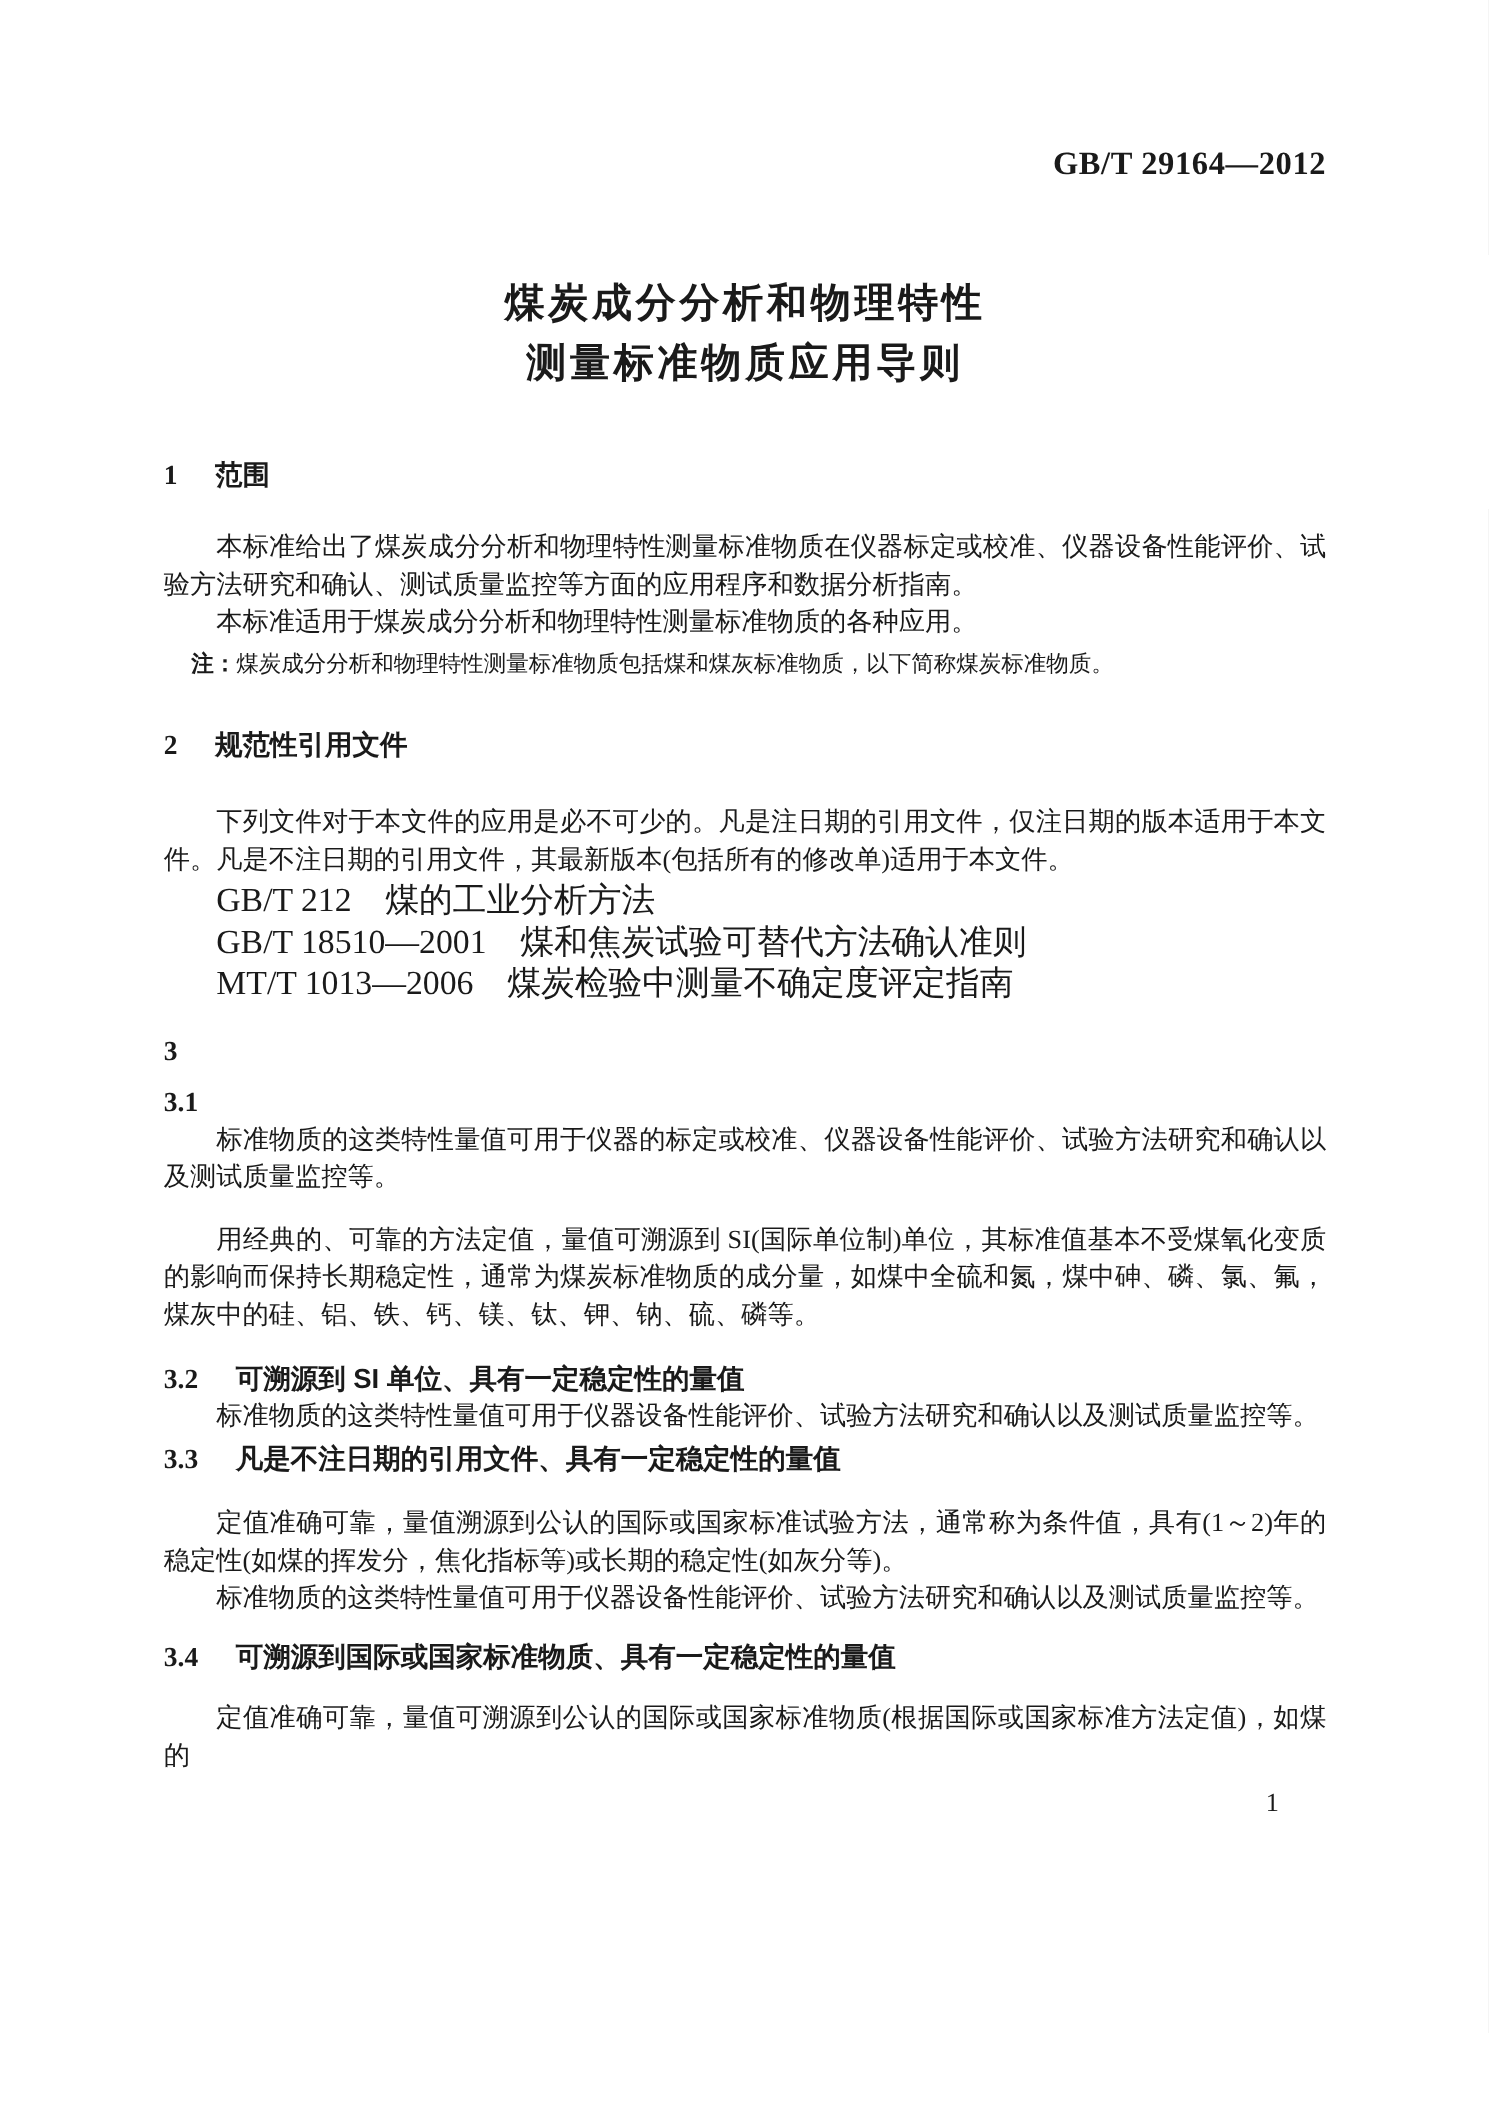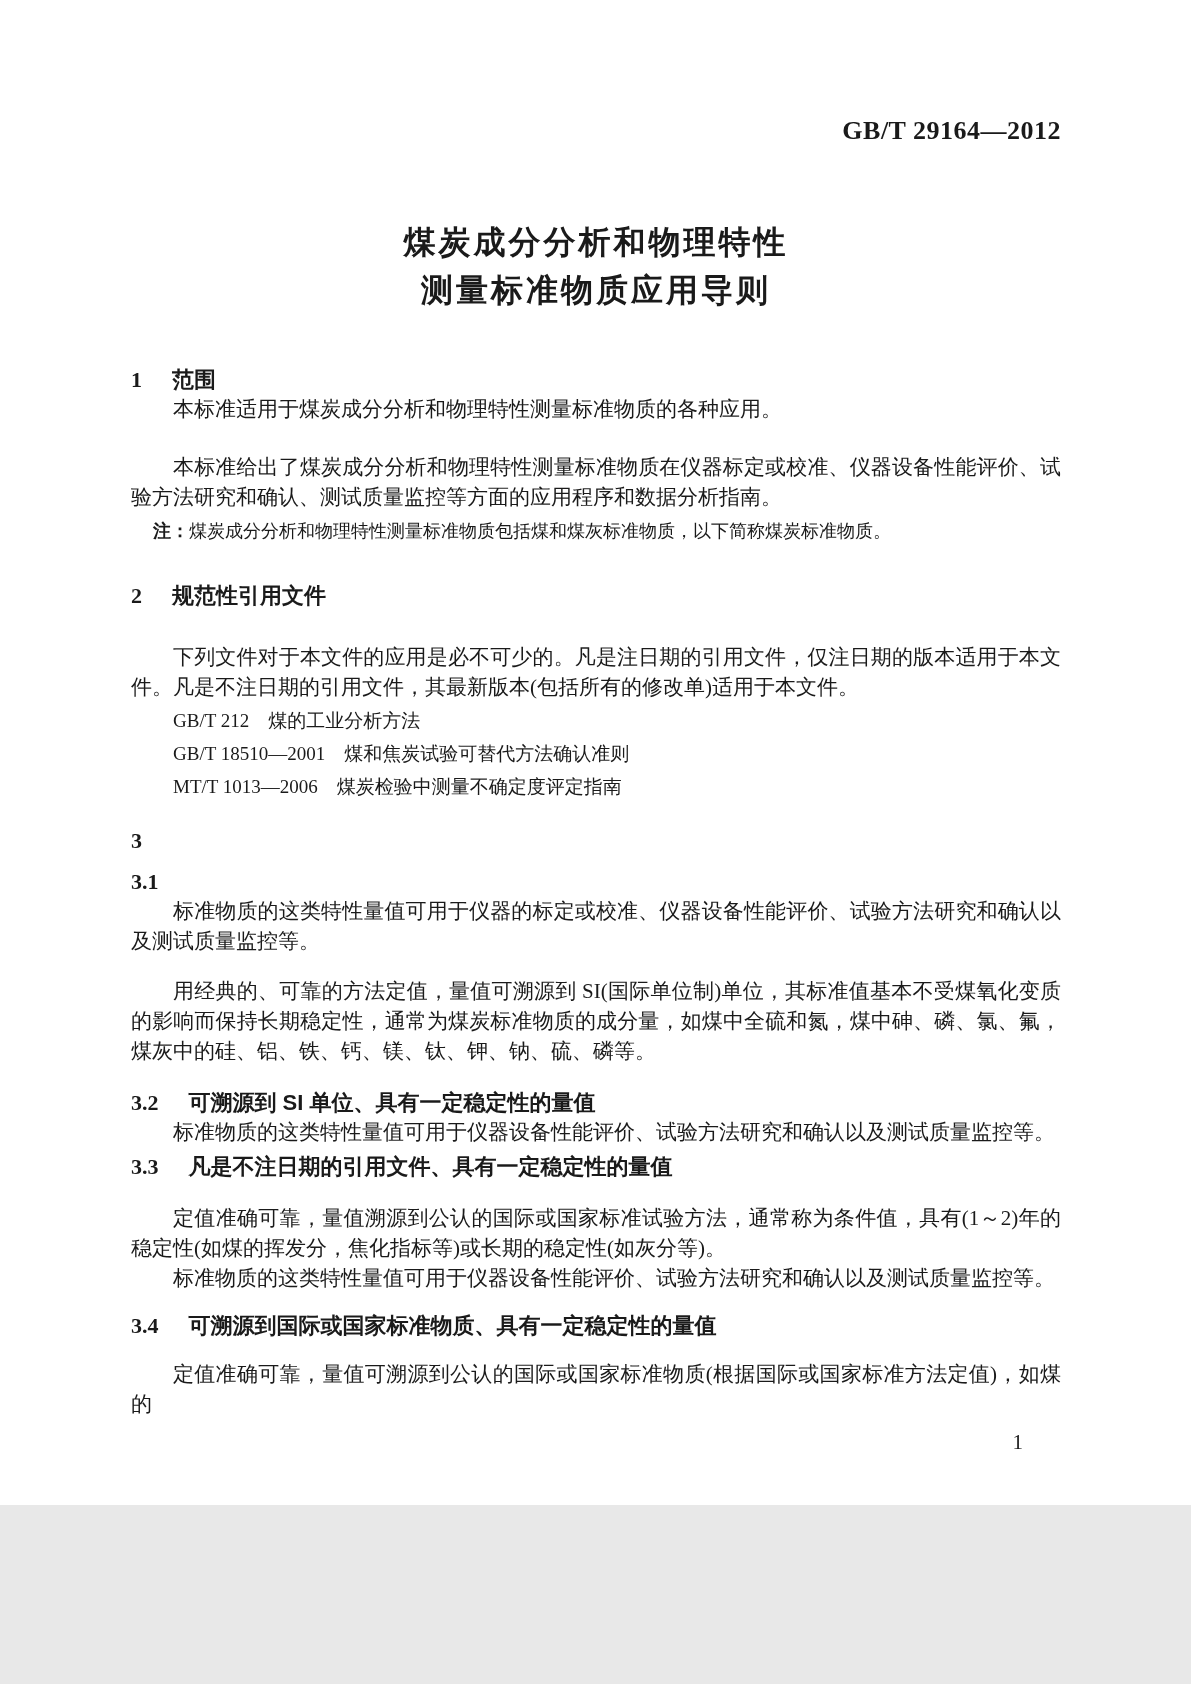--- a/index.html
+++ b/index.html
@@ -1,19 +1,19 @@
 <!DOCTYPE html>
 <html><head>
 <meta charset="utf-8">
 <style>
   html,body{margin:0;padding:0;background:#e8e8e8;}
   .page{
     position:relative;
     width:1191px;
-    height:1505px;
+    height:1684px;
     margin:0 auto;
     background:#ffffff;
     box-sizing:border-box;
     padding:116px 130px 0 131px;
     font-family:"Liberation Serif","DejaVu Serif",serif;
     color:#1a1a1a;
     overflow:hidden;
   }
   .doc-code{
     text-align:right;
@@ -68,21 +68,21 @@
     margin-top:6px;
     padding-left:22px;
     font-size:18px;
     line-height:26px;
   }
   .note .note-label{font-weight:bold;}
   .refs{margin-top:2px;}
   .refs p{
     margin:0;
     padding-left:42px;
-    font-size:19px;
+    font-size:27px;
     line-height:33px;
   }
   .page-number{
     margin-top:8px;
     text-align:right;
     padding-right:38px;
     font-size:21px;
     line-height:30px;
   }
 </style>
@@ -95,22 +95,22 @@
 
   <div class="doc-title">
     <div>煤炭成分分析和物理特性</div>
     <div>测量标准物质应用导则</div>
   </div>
 
   <div class="sec-h h1">
     <span class="num">1</span>
     <span class="txt">范围</span>
   </div>
+  <p class="body first1">本标准给出了煤炭成分分析和物理特性测量标准物质在仪器标定或校准、仪器设备性能评价、试验方法研究和确认、测试质量监控等方面的应用程序和数据分析指南。</p>
   <p class="body">本标准适用于煤炭成分分析和物理特性测量标准物质的各种应用。</p>
-  <p class="body first1">本标准给出了煤炭成分分析和物理特性测量标准物质在仪器标定或校准、仪器设备性能评价、试验方法研究和确认、测试质量监控等方面的应用程序和数据分析指南。</p>
   <div class="note">
     <span class="note-label">注：</span><span>煤炭成分分析和物理特性测量标准物质包括煤和煤灰标准物质，以下简称煤炭标准物质。</span>
   </div>
 
   <div class="sec-h h2">
     <span class="num">2</span>
     <span class="txt">规范性引用文件</span>
   </div>
   <p class="body first2">下列文件对于本文件的应用是必不可少的。凡是注日期的引用文件，仅注日期的版本适用于本文件。凡是不注日期的引用文件，其最新版本(包括所有的修改单)适用于本文件。</p>
   <div class="refs">

